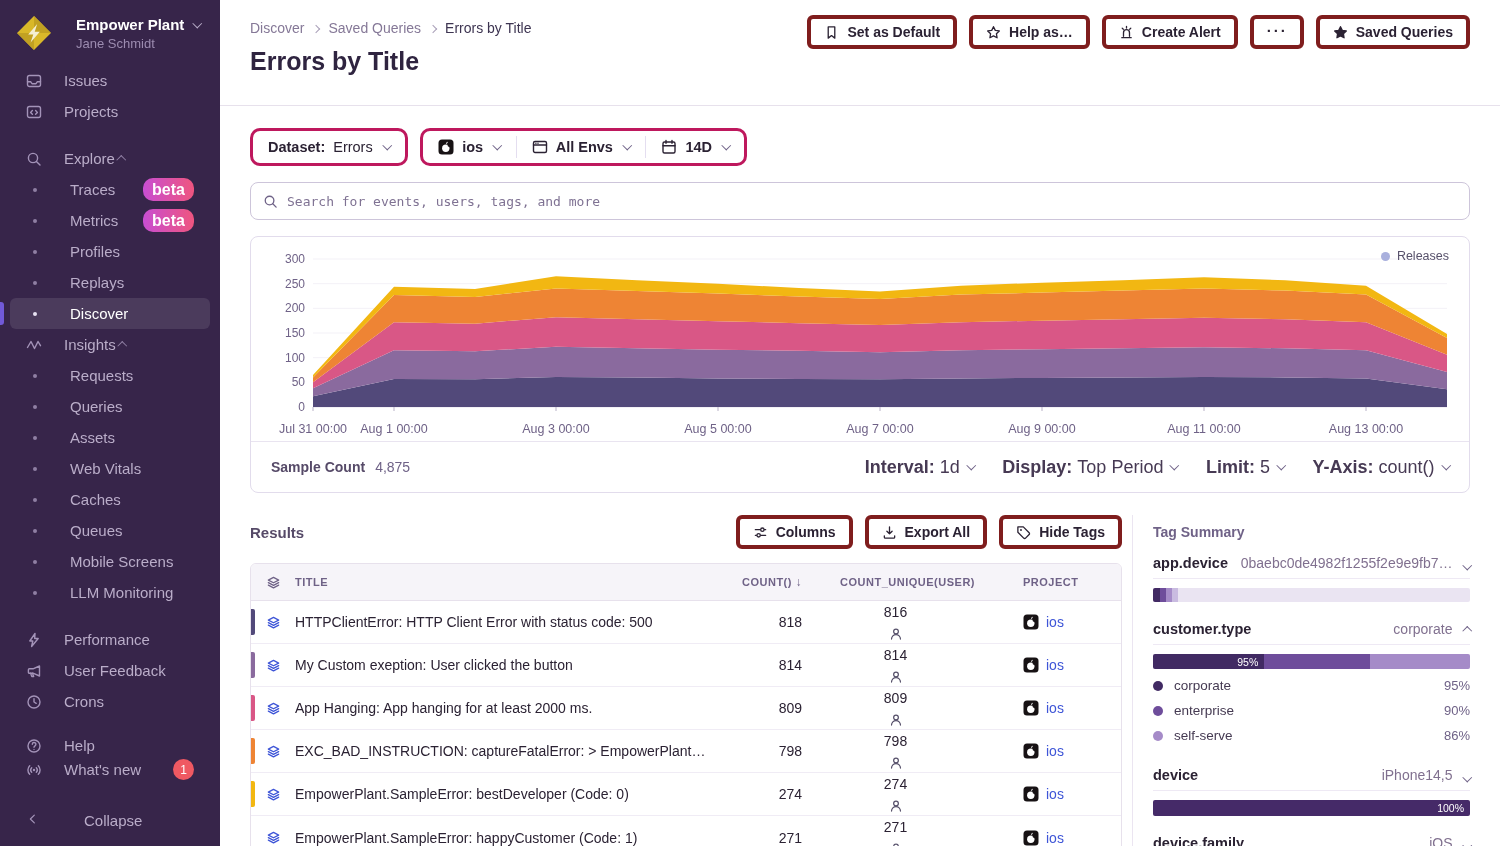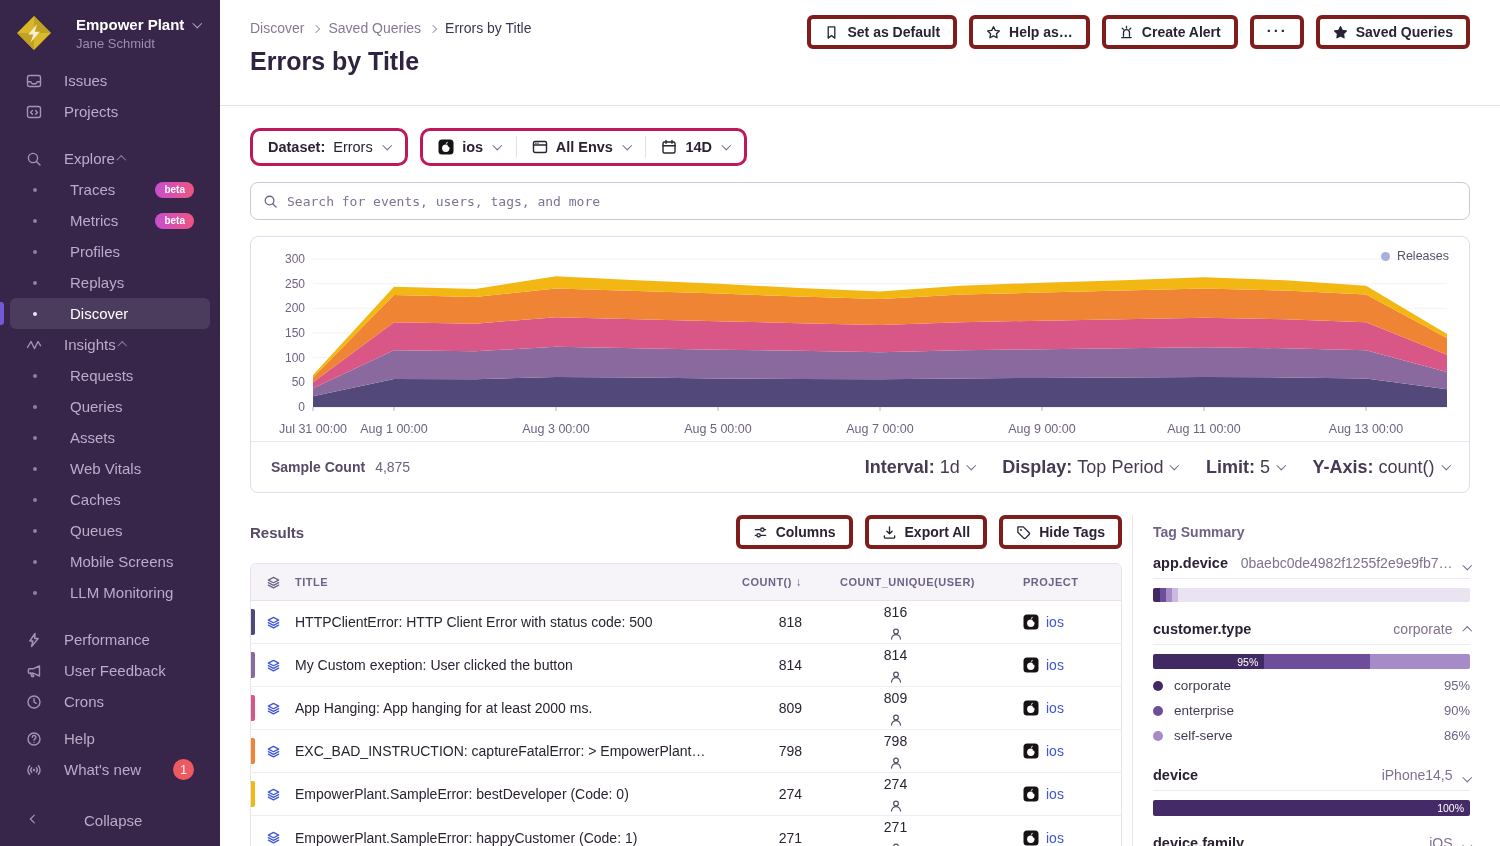--- a/index.html
+++ b/index.html
@@ -14,27 +14,27 @@
   .org-logo { width:36px; height:36px; flex:0 0 36px; }
   .org-name { color:#fff; font-weight:bold; font-size:15px; display:flex; align-items:center; gap:7px; padding-top:2px;}
   .org-user { color:#9c8cb0; font-size:13px; margin-top:3px; }
   .nav { flex:1; }
   .nav-item { position:relative; display:flex; align-items:center; height:31px; margin:0 10px;
     padding:0 16px; border-radius:6px; font-size:15px; cursor:pointer; }
   .nav-item .ic { margin-right:22px; flex:0 0 16px; color:#a393b8; }
   .nav-item.sub { padding-left:23px; }
   .nav-item.sub .dot { width:4px; height:4px; border-radius:50%; background:#8f7fa3; margin-right:33px; flex:0 0 4px;}
   .nav-item.gap { margin-top:16px; }
-  .nav-item.gap-sm { margin-top:6px; }
+  .nav-item.gap-sm { margin-top:6px;align-items:flex-end; }
   .nav-item.active { background:rgba(255,255,255,0.10); color:#fff; }
   .nav-item.active .dot { background:#e8e2f2; }
   .nav-item.active::before { content:""; position:absolute; left:-10px; top:4px; width:4px; height:23px;
     background:#7159d8; border-radius:0 3px 3px 0; }
   .sec-chev { margin-left:auto; color:#8f7fa3; }
-  .badge-beta { margin-left:auto; font-size:10px; font-weight:bold; color:#fff; padding:2.5px 9px;
+  .badge-beta { margin-left:auto; font-size:16px; font-weight:bold; color:#fff; padding:2.5px 9px;
     border-radius:10px; background:linear-gradient(90deg,#c84ed2,#ef557f); }
   .badge-count { margin-left:auto; width:21px; height:21px; border-radius:50%; background:#ef5962;
     color:#fff; font-size:12px; display:flex; align-items:center; justify-content:center; }
   .collapse-row { position:absolute; bottom:10px; left:0; right:0; display:flex; align-items:center;
     height:31px; margin:0 10px; padding:0 16px; font-size:15px; cursor:pointer; }
   .collapse-row .ic { margin-right:22px; color:#a393b8; }
 
   
   .main { flex:1; display:flex; flex-direction:column; background:#fff; overflow:hidden; }
   .page-header { position:relative; padding:20px 30px 0 30px; height:106px; border-bottom:1px solid #e7e1ec; }

